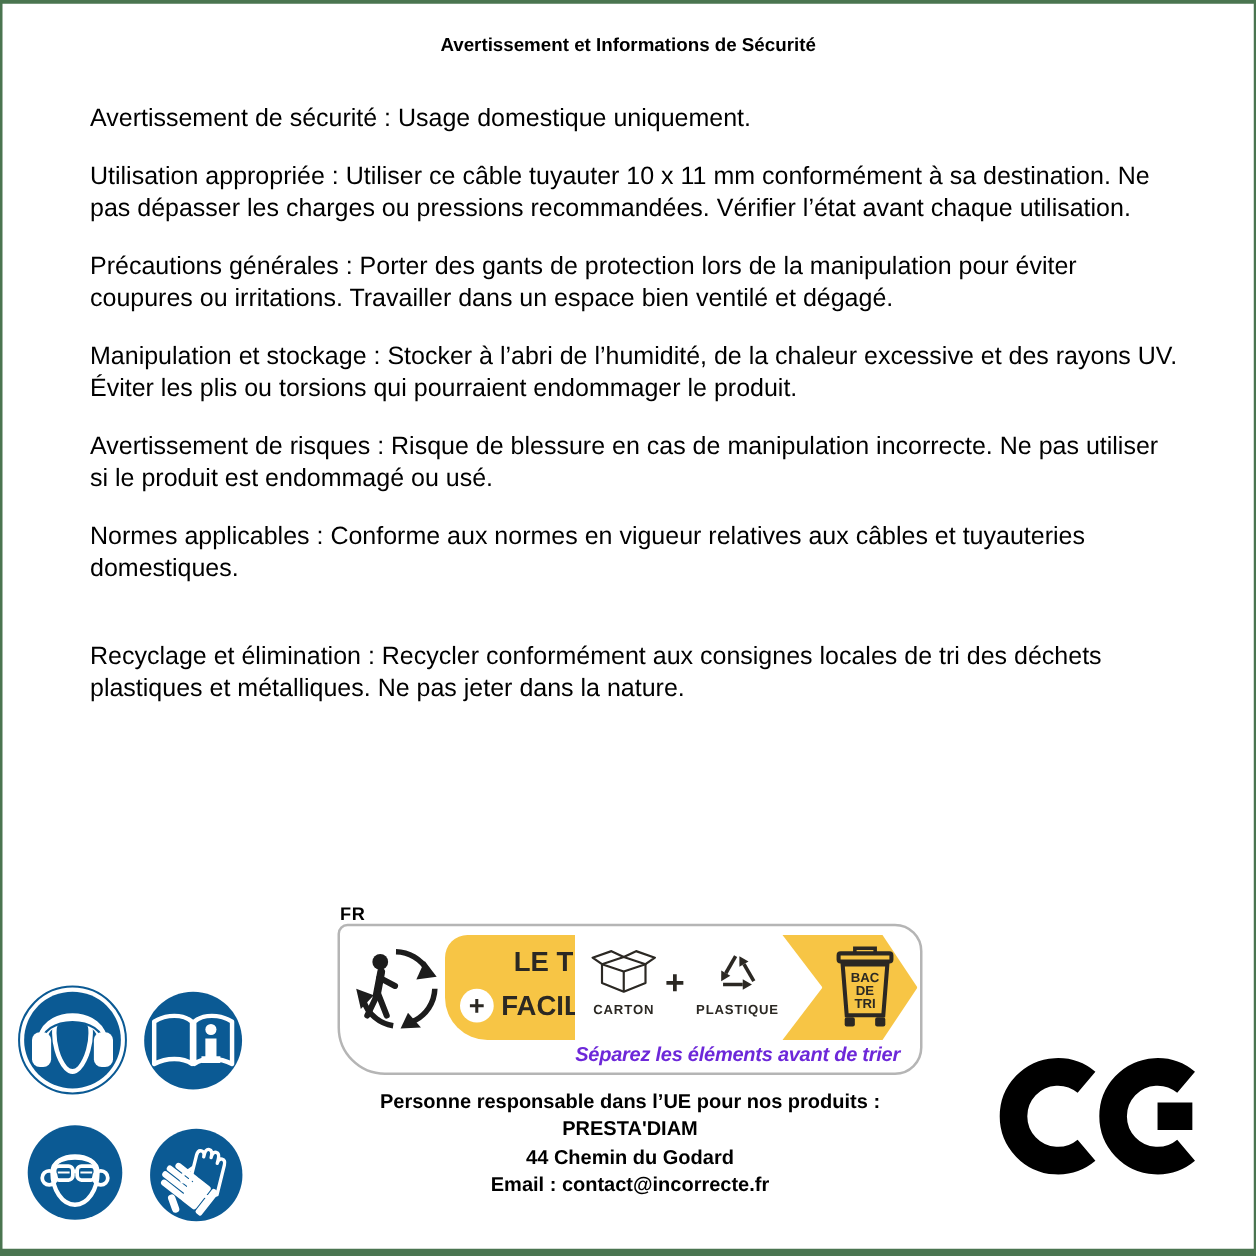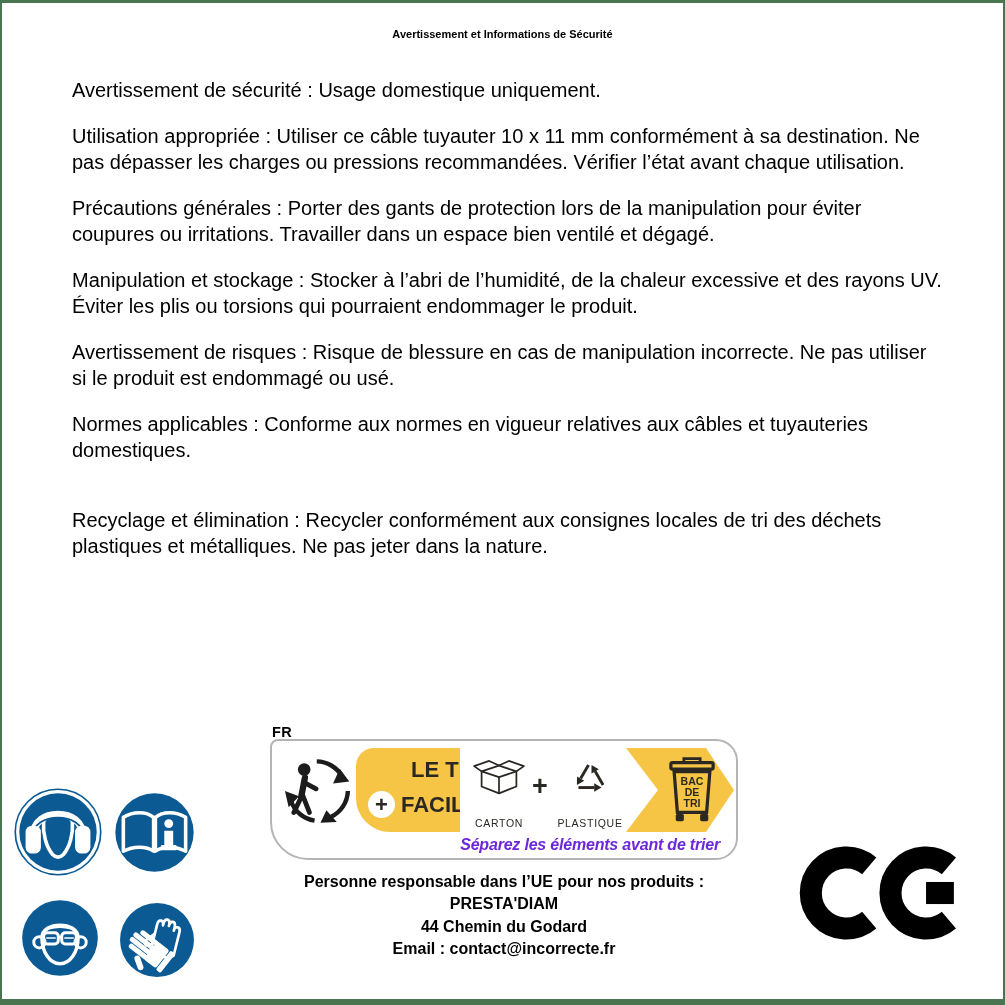--- a/index.html
+++ b/index.html
@@ -11,21 +11,21 @@
     border-style:solid;
     border-color:var(--green-border,#4A7550);
     border-width:3px 2px 6px 2px;
     font-family:"Liberation Sans",sans-serif;
     color:#000;
     overflow:hidden;
   }
   .title {
     margin:25px 0 0 0;
     text-align:center;
-    font-size:11px;
+    font-size:15px;
     font-weight:bold;
   }
   .content {
     margin-top:37px;
     padding:0 57px 0 70px;
     font-size:20px;
     line-height:26px;
   }
   .content p { margin:0 0 20px 0; }
   .content p.gap-before { margin-top:44px; }
@@ -66,22 +66,22 @@
   }
   .chev {
     position:absolute; left:104px; top:0; width:198px; height:84px;
     background:#fff;
     clip-path:polygon(0 0, calc(100% - 32px) 0, 100% 50%, calc(100% - 32px) 100%, 0 100%);
   }
   .mat { position:absolute; top:7px; text-align:center; }
   .mat-carton { left:8px; width:62px; }
   .mat-plastique { left:96px; width:68px; }
   .mat-label {
-    font-size:10.5px; font-weight:normal; letter-spacing:0.7px;
-    color:var(--infotri-dark,#2B2823); margin-top:16px;
+    font-size:10.5px; font-weight:bold; letter-spacing:0.7px;
+    color:var(--infotri-dark,#2B2823); margin-top:0px;
   }
   .chev-plus {
     position:absolute; left:72px; top:23px;
     font-size:27px; font-weight:800; color:var(--infotri-dark,#2B2823);
   }
   .bin { position:absolute; left:310px; top:7px; }
   .tagline {
     position:absolute; right:16px; top:95px;
     font-size:16px; font-style:italic; font-weight:bold;
     color:#6d28d9; letter-spacing:-0.2px;

